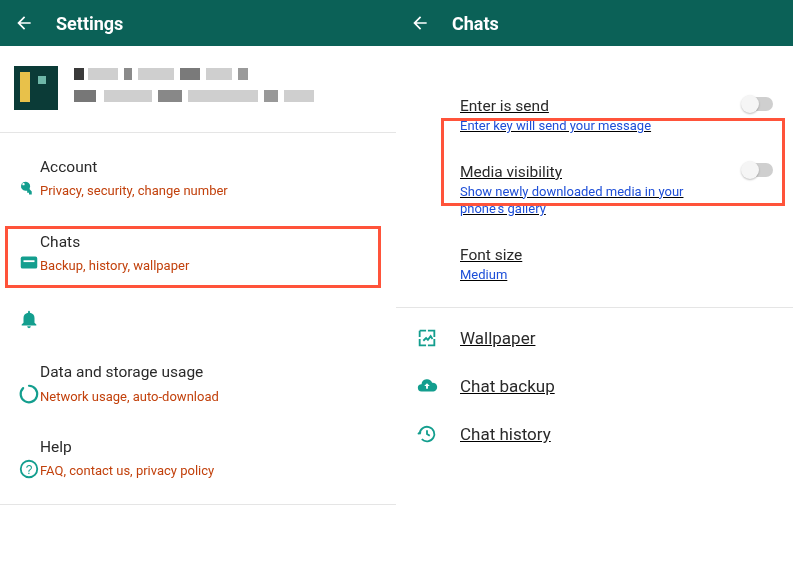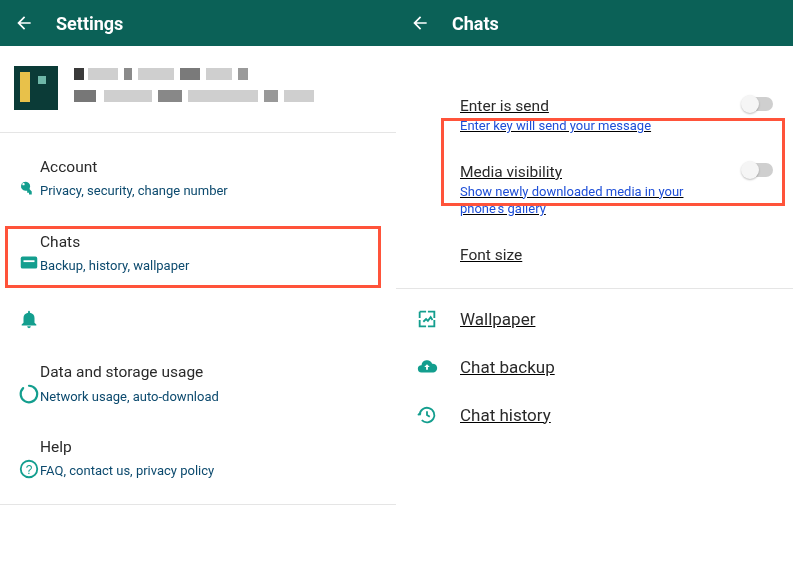--- a/index.html
+++ b/index.html
@@ -82,21 +82,21 @@
     color: #139e8e;
   }
   .item .labels { flex: 1; }
   .item .primary {
     font-size: 15.5px;
     color: #2a2a2a;
     line-height: 1.3;
   }
   .item .secondary {
     font-size: 13px;
-    color: #0c4a6e;
+    color: #c2410c;
     margin-top: 5px;
     line-height: 1.35;
   }
   .highlight {
     position: absolute;
     border: 3px solid #ff533a;
     pointer-events: none;
   }
   .highlight-left {
     left: 5px; top: 226px;
@@ -264,20 +264,21 @@
     </div>
 
     <div class="ritem with-toggle">
       <div class="primary">Media visibility</div>
       <div class="secondary">Show newly downloaded media in your phone's gallery</div>
       <div class="toggle"></div>
     </div>
 
     <div class="ritem">
       <div class="primary">Font size</div>
+      <div class="secondary">Medium</div>
     </div>
 
     <div class="divider" style="margin:10px 0 6px 0"></div>
 
     <div class="ritem-icon">
       <svg class="ricon" viewBox="0 0 24 24">
           <path fill="none" stroke="#139e8e" stroke-width="2" d="M4 4h7M13 4h7v7M20 13v7h-7M11 20H4v-7M4 11V4"></path>
           <path d="M8 15l3-3 2 2 3-4 2 3" fill="none" stroke="#139e8e" stroke-width="2"></path>
         </svg>
       <div class="primary">Wallpaper</div>

